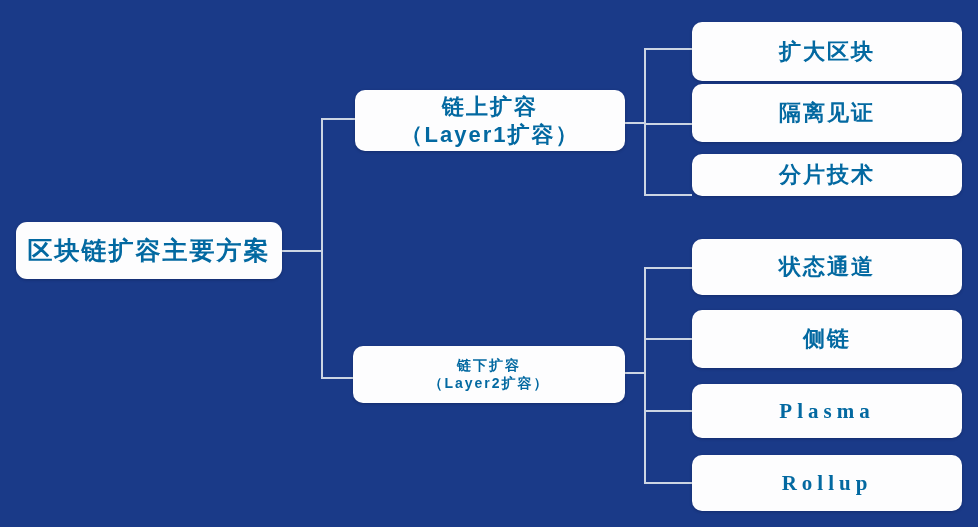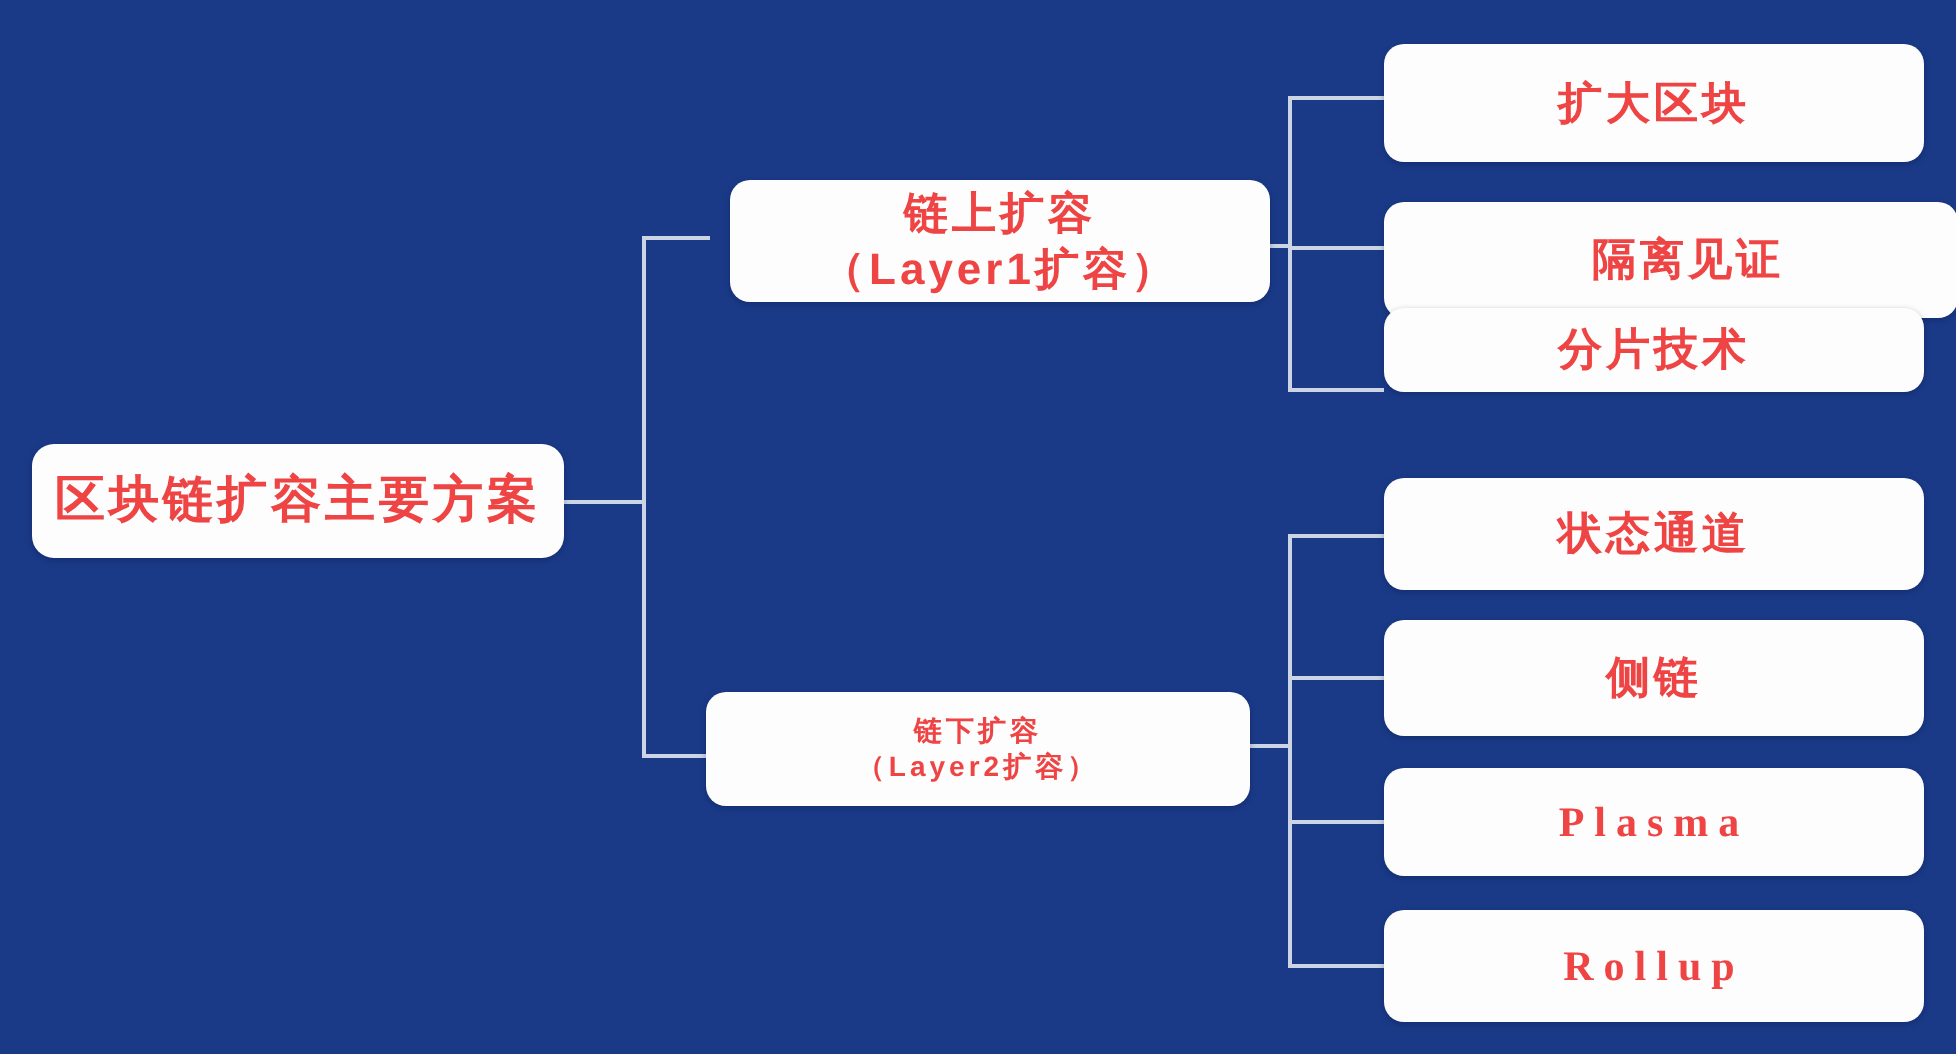--- a/index.html
+++ b/index.html
@@ -12,32 +12,32 @@
   }
   .node{
     position:absolute;
     background:#fdfdfe;
     border-radius:10px;
     box-shadow:0 1px 3px rgba(0,10,40,.28);
     display:flex;
     flex-direction:column;
     align-items:center;
     justify-content:center;
-    color:#ef4444;
+    color:#0369a1;
     font-weight:bold;
     text-align:center;
     line-height:1.25;
   }
   .node .lbl{letter-spacing:2px;}
   .root{left:16px;top:222px;width:266px;height:57px;font-size:25px;border-radius:11px;}
-  .b1{left:355px;top:90px;width:270px;height:61px;font-size:22px;margin-left:10px;}
+  .b1{left:355px;top:90px;width:270px;height:61px;font-size:22px;}
   .b2{left:353px;top:346px;width:272px;height:57px;font-size:14px;}
   .leaf{left:692px;width:270px;font-size:22px;}
   .leaf1{top:22px;height:59px;}
-  .leaf2{top:101px;height:58px;padding-left:17px;}
+  .leaf2{top:84px;height:58px;}
   .leaf3{top:154px;height:42px;}
   .leaf4{top:239px;height:56px;}
   .leaf5{top:310px;height:58px;}
   .leaf6{top:384px;height:54px;}
   .leaf7{top:455px;height:56px;}
   .latin .lbl{
     font-family:Liberation Serif, serif;
     letter-spacing:5px;
     font-size:21px;
   }

